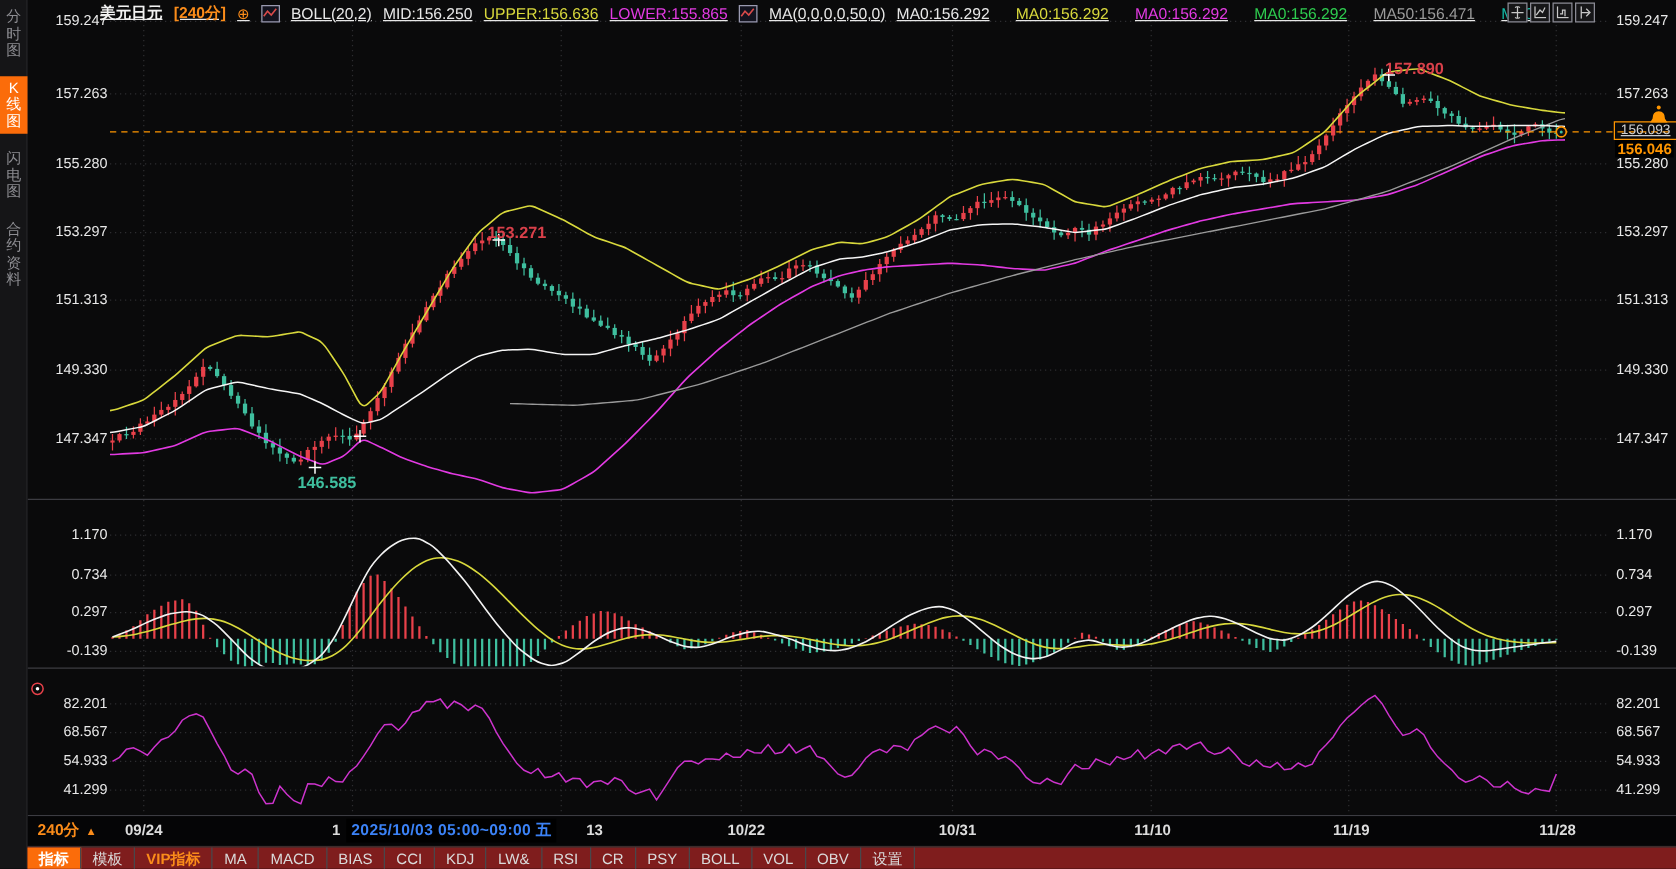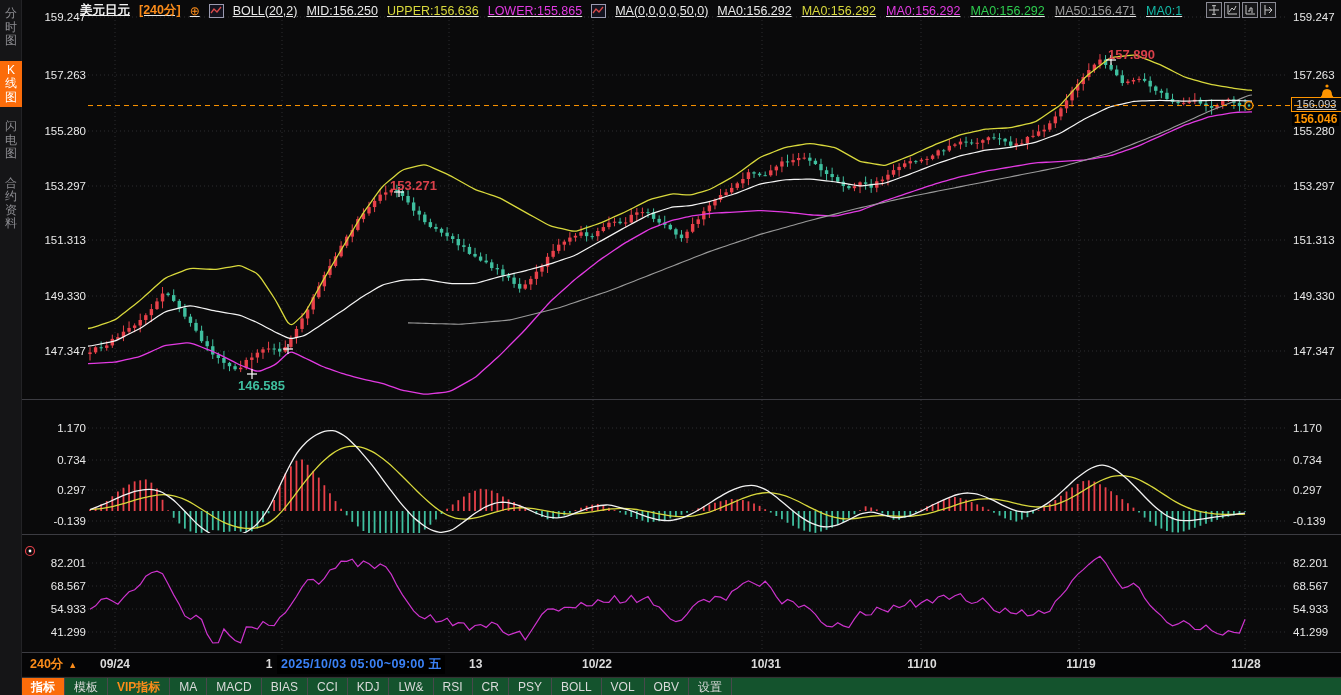--- a/index.html
+++ b/index.html
@@ -28,21 +28,21 @@
   
   .ind-header{position:absolute;z-index:4;font-size:12.5px;color:#e8e8e8;display:flex;gap:12px;white-space:nowrap;}
   
   #date-row{position:absolute;left:22px;top:653px;width:1319px;height:23px;background:#050506;z-index:4;}
   .date-label{position:absolute;top:4px;color:#dcdcdc;font-size:12px;font-weight:bold;transform:translateX(-50%);}
   #axis-tooltip{position:absolute;left:255px;top:2px;background:#000;color:#3b82f6;font-size:12.5px;font-weight:bold;
     padding:1px 4px;z-index:5;letter-spacing:.3px;}
   #tf-badge{position:absolute;left:30px;top:656px;z-index:6;color:#fb8c1a;font-size:12.5px;font-weight:bold;cursor:pointer;}
   #tf-badge .arr{font-size:9px;margin-left:5px;}
   
-  #toolbar{position:absolute;left:22px;top:677px;width:1319px;height:18px;background:#14532d;z-index:6;
+  #toolbar{position:absolute;left:22px;top:677px;width:1319px;height:18px;background:#7f1d1d;z-index:6;
     display:flex;align-items:stretch;border-top:1px solid #333;}
   .tb-tab{display:flex;align-items:center;justify-content:center;padding:0 9px;color:#dadada;font-size:12px;
     border-right:1px solid #48484c;cursor:pointer;}
   .tb-tab.active{background:#fb6c0a;color:#fff;font-weight:bold;}
   .tb-tab.vip{color:#fb8c1a;font-weight:bold;}
   
   #alert-box{position:absolute;left:1291px;top:97px;width:49px;height:13px;border:1px solid #ff9500;z-index:5;
     color:#cfcfcf;font-size:11px;text-align:center;line-height:13px;text-decoration:underline;}
   #last-price{position:absolute;left:1292px;top:112px;z-index:5;color:#ff9500;font-size:12px;font-weight:bold;background:#000;padding:0 2px;}
   
@@ -796,21 +796,21 @@
           <polyline points="1,8 4,4 7,7 11,2" stroke="#d94a4a" fill="none" stroke-width="1.3"></polyline>
         </svg></span>
     <span>BOLL(20,2)</span>
     <span>MID:156.250</span>
     <span class="c-yellow">UPPER:156.636</span>
     <span class="c-mag">LOWER:155.865</span>
     <span class="mini-icon"><svg width="13" height="12">
           <polyline points="1,8 4,4 7,7 11,2" stroke="#d94a4a" fill="none" stroke-width="1.3"></polyline>
         </svg></span>
     <span>MA(0,0,0,0,50,0)</span>
-    <span id="ma-values" style="display:flex;gap:10px;">
+    <span id="ma-values" style="display:flex;gap:21px;">
         <span style="color: rgb(232, 232, 232);">MA0:156.292</span>
         <span style="color: rgb(216, 216, 60);">MA0:156.292</span>
         <span style="color: rgb(226, 58, 226);">MA0:156.292</span>
         <span style="color: rgb(46, 204, 79);">MA0:156.292</span>
         <span style="color: rgb(154, 154, 154);">MA50:156.471</span>
         <span style="color: #14b8a6;">MA0:1</span>
       </span>
   </div>
 
   <div id="win-icons">

